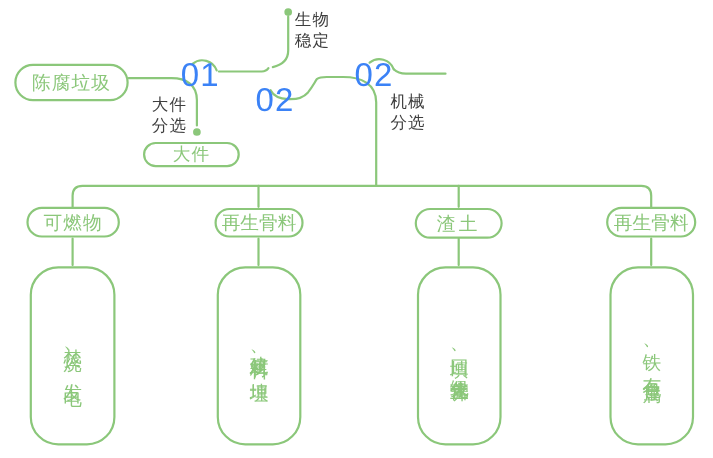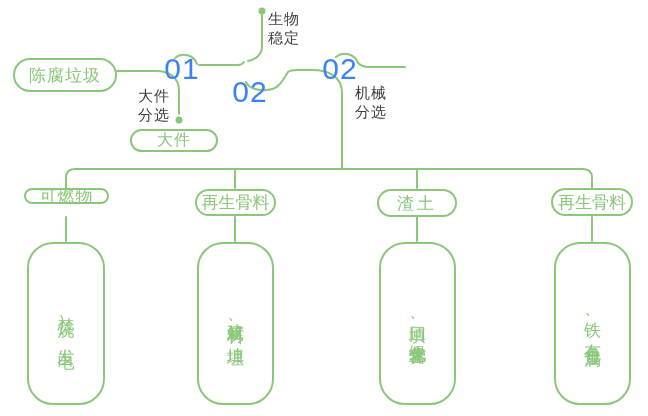--- a/index.html
+++ b/index.html
@@ -79,21 +79,21 @@
 稳定</div>
   <div class="plabel" style="left:138px;top:87px;">大件
 分选</div>
   <div class="plabel" style="left:355px;top:84px;">机械
 分选</div>
 
   <div class="pill" style="left:130px;top:129px;width:88px;height:23px;font-size:16px;">
     <span>大件</span>
   </div>
 
-  <div class="pill" style="left:24px;top:188px;width:85px;height:16px;font-family:Liberation Mono, monospace;">
+  <div class="pill" style="left:24px;top:188px;width:85px;height:28px;font-family:Liberation Mono, monospace;">
     <span>可燃物</span>
   </div>
   <div class="pill" style="left:195px;top:189px;width:81px;height:27px;letter-spacing:0;font-family:Liberation Serif, serif;">
     <span>再生骨料</span>
   </div>
   <div class="pill" style="left:377px;top:189px;width:80px;height:28px;letter-spacing:3px;">
     <span>渣土</span>
   </div>
   <div class="pill" style="left:551px;top:188px;width:82px;height:28px;letter-spacing:0;">
     <span>再生骨料</span>

